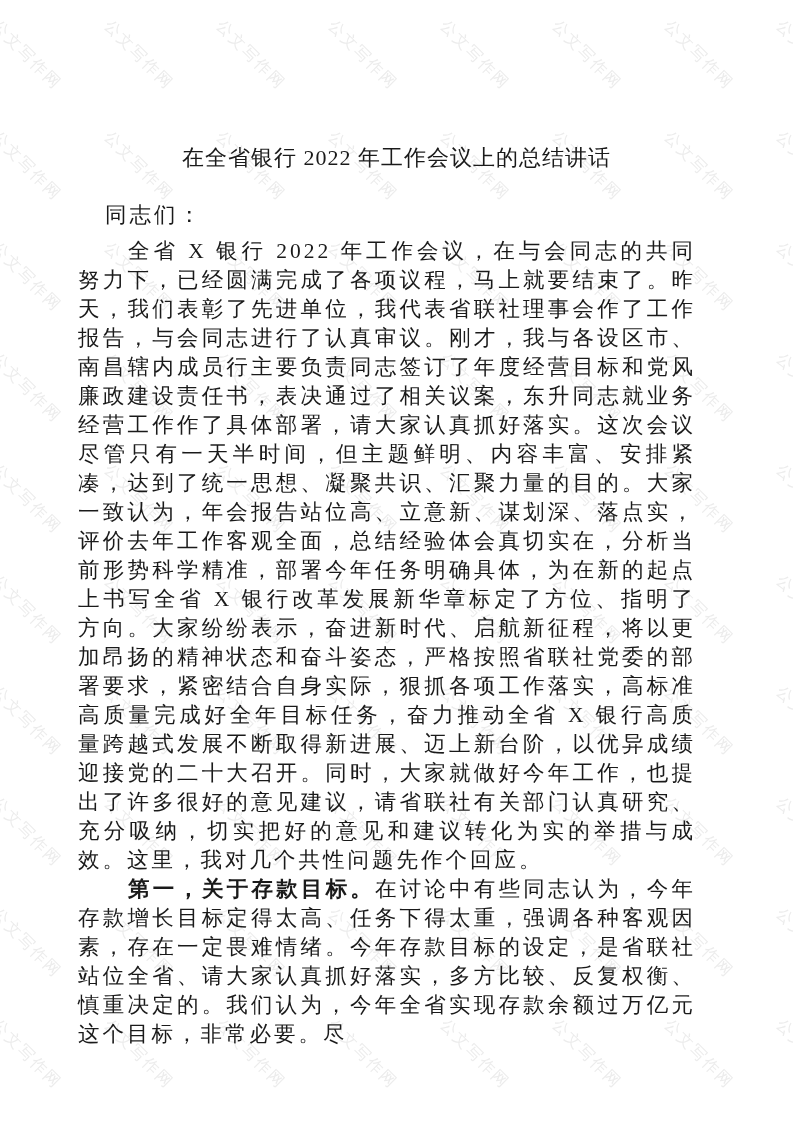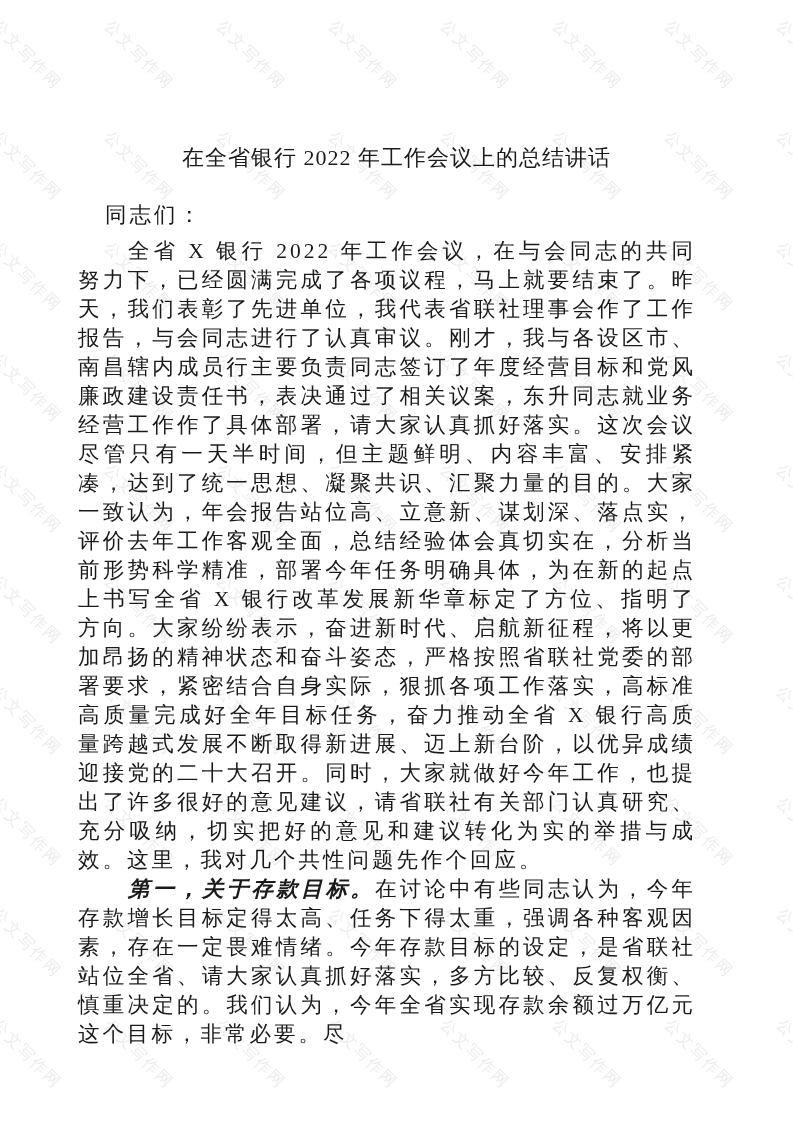--- a/index.html
+++ b/index.html
@@ -61,21 +61,20 @@
   .para {
     margin: 0;
     font-size: 21.5px;
     line-height: 29px;
     letter-spacing: 3px;
     text-align: justify;
     text-indent: 50px;
   }
   .para .lead {
     font-weight: 700;
-    font-style: italic;
   }
 </style>
 </head>
 <body>
 
 <div class="page">
 
   <div class="watermark-layer" id="wm-layer">
       <span class="wm" style="left: 2px; top: 16px; color: rgb(236, 236, 236);">公文写作网</span>
       <span class="wm" style="left: 114px; top: 16px; color: rgb(236, 236, 236);">公文写作网</span>

